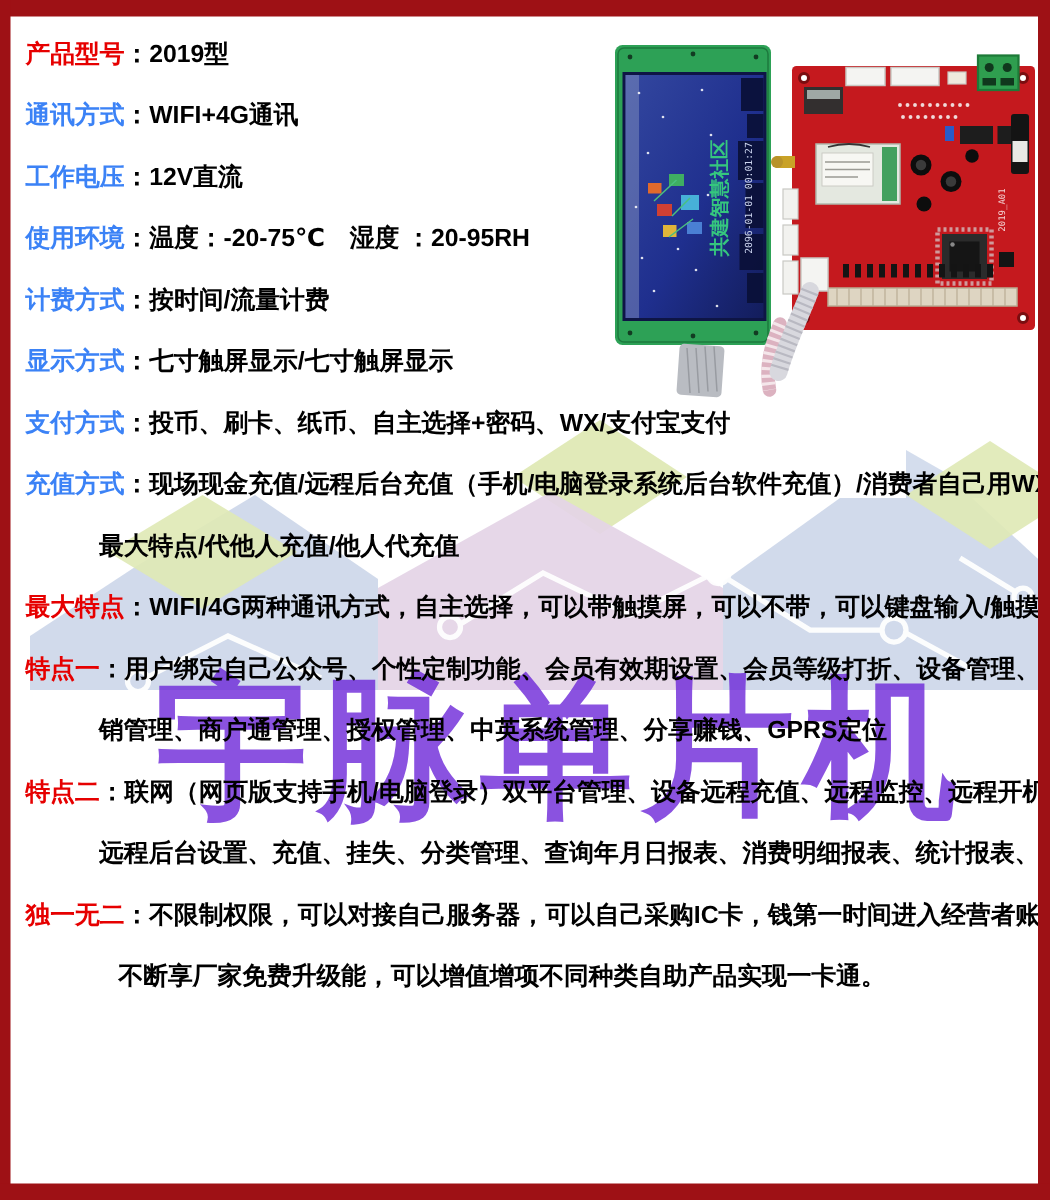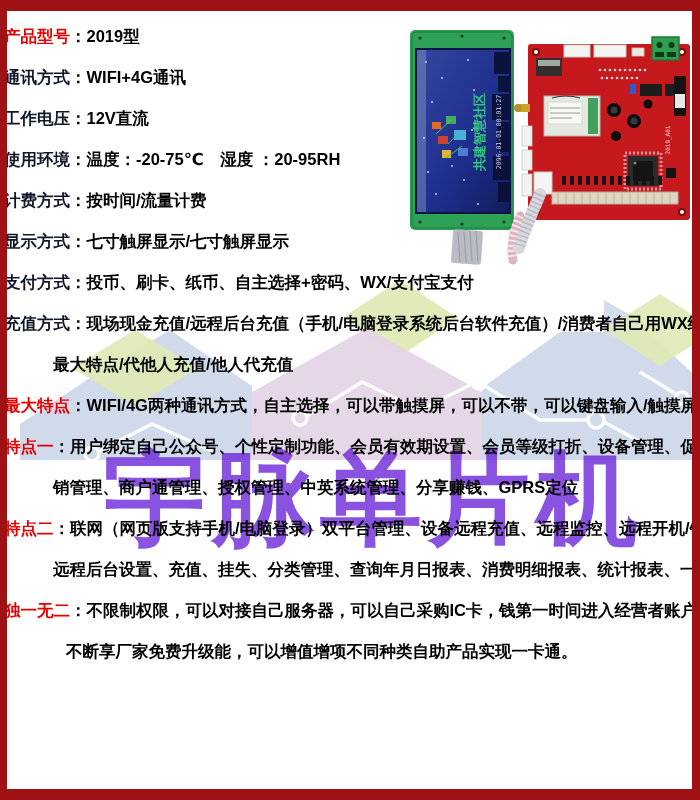--- a/index.html
+++ b/index.html
@@ -18,25 +18,25 @@
   
   #wm-svg{position:absolute;left:0;top:0;z-index:1;pointer-events:none;}
   .wm-text{
     position:absolute;left:104px;top:446px;z-index:1;
     font-size:102px;font-weight:bold;letter-spacing:6px;
     color:#6d28d9;opacity:.8;white-space:nowrap;pointer-events:none;
     line-height:1.05;
   }
 
   
-  .content{position:absolute;left:4px;top:16px;width:678px;z-index:3;}
+  .content{position:absolute;left:17px;top:16px;width:678px;z-index:3;}
   .row{height:41px;line-height:41px;white-space:nowrap;
        font-size:16.5px;font-weight:bold;color:#000;}
   .row .lbl-red{color:#e60000;}
-  .row .lbl-black{color:#0f172a;}
+  .row .lbl-black{color:#3b82f6;}
   .row.cont{padding-left:49px;}
   .row.cont2{padding-left:62px;}
 
   
   .photo{position:absolute;left:402px;top:18px;width:290px;height:250px;z-index:4;}
 </style>
 </head>
 <body>
 
 <svg id="wm-svg" width="700" height="800" viewBox="0 0 700 800">

